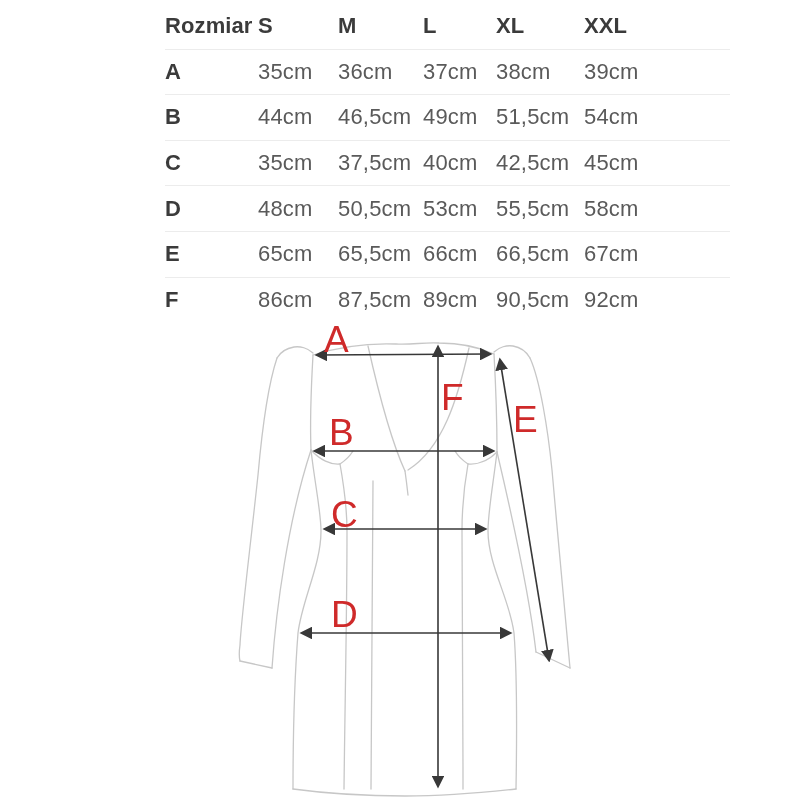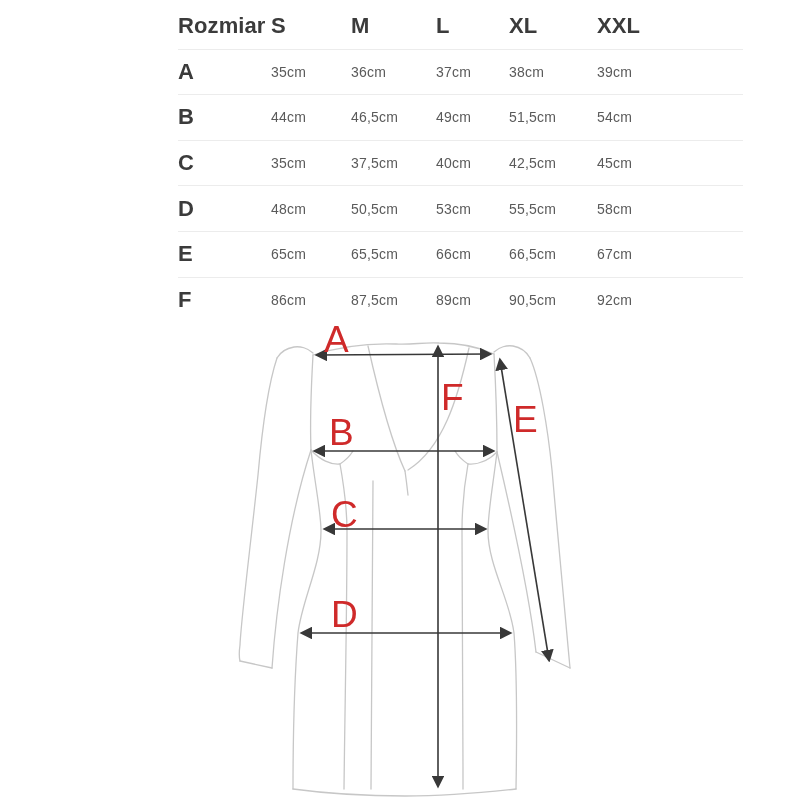--- a/index.html
+++ b/index.html
@@ -1,27 +1,27 @@
 <!DOCTYPE html>
 <html><head>
 <meta charset="utf-8">
 <style>
   html,body{margin:0;padding:0;}
   body{
     width:800px;height:800px;position:relative;background:#ffffff;
     font-family:"Liberation Sans","DejaVu Sans",sans-serif;overflow:hidden;
   }
-  .sizes{position:absolute;left:178px;top:4px;width:565px;}
+  .sizes{position:absolute;left:165px;top:4px;width:565px;}
   .row{
     display:grid;
     grid-template-columns:93px 80px 85px 73px 88px 80px;
     height:44.6px;align-items:center;
   }
   .row.data{border-top:1px solid #ececec;}
-  .cell{font-size:14px;color:#5a5a5a;letter-spacing:.2px;white-space:nowrap;}
+  .cell{font-size:22px;color:#5a5a5a;letter-spacing:.2px;white-space:nowrap;}
   .cell.head,.cell.label{font-weight:bold;color:#3b3b3b;font-size:22px;letter-spacing:.1px;}
   svg.diagram{position:absolute;left:0;top:0;}
   .outline{stroke:#c7c7c7;stroke-width:1.3;fill:none;stroke-linecap:round;}
   .measure{stroke:#383838;stroke-width:1.6;fill:none;}
   .mlabel{fill:#cf2a2a;font-size:37px;font-family:"Liberation Sans","DejaVu Sans",sans-serif;}
 </style>
 </head>
 <body>
 
 <div class="sizes">

